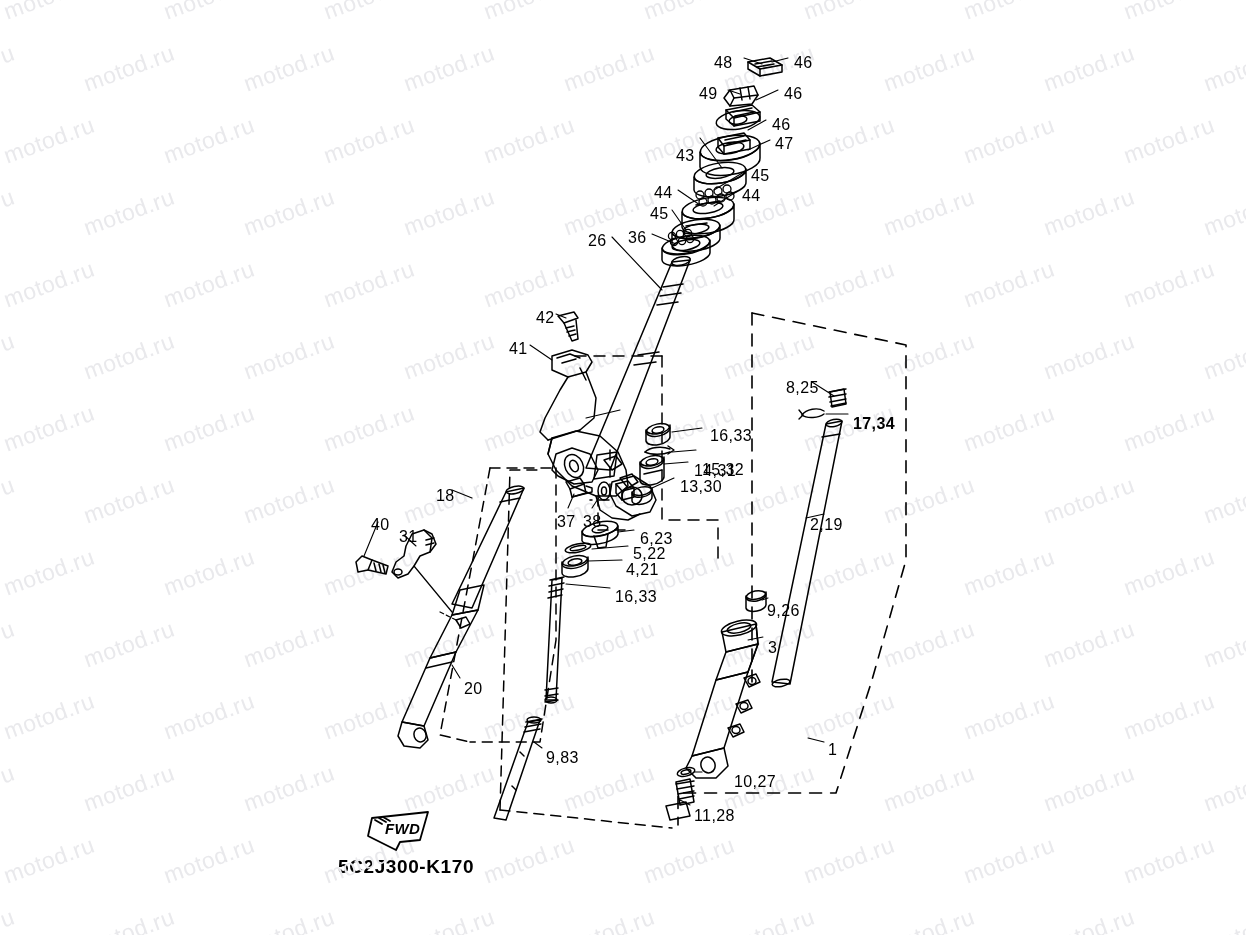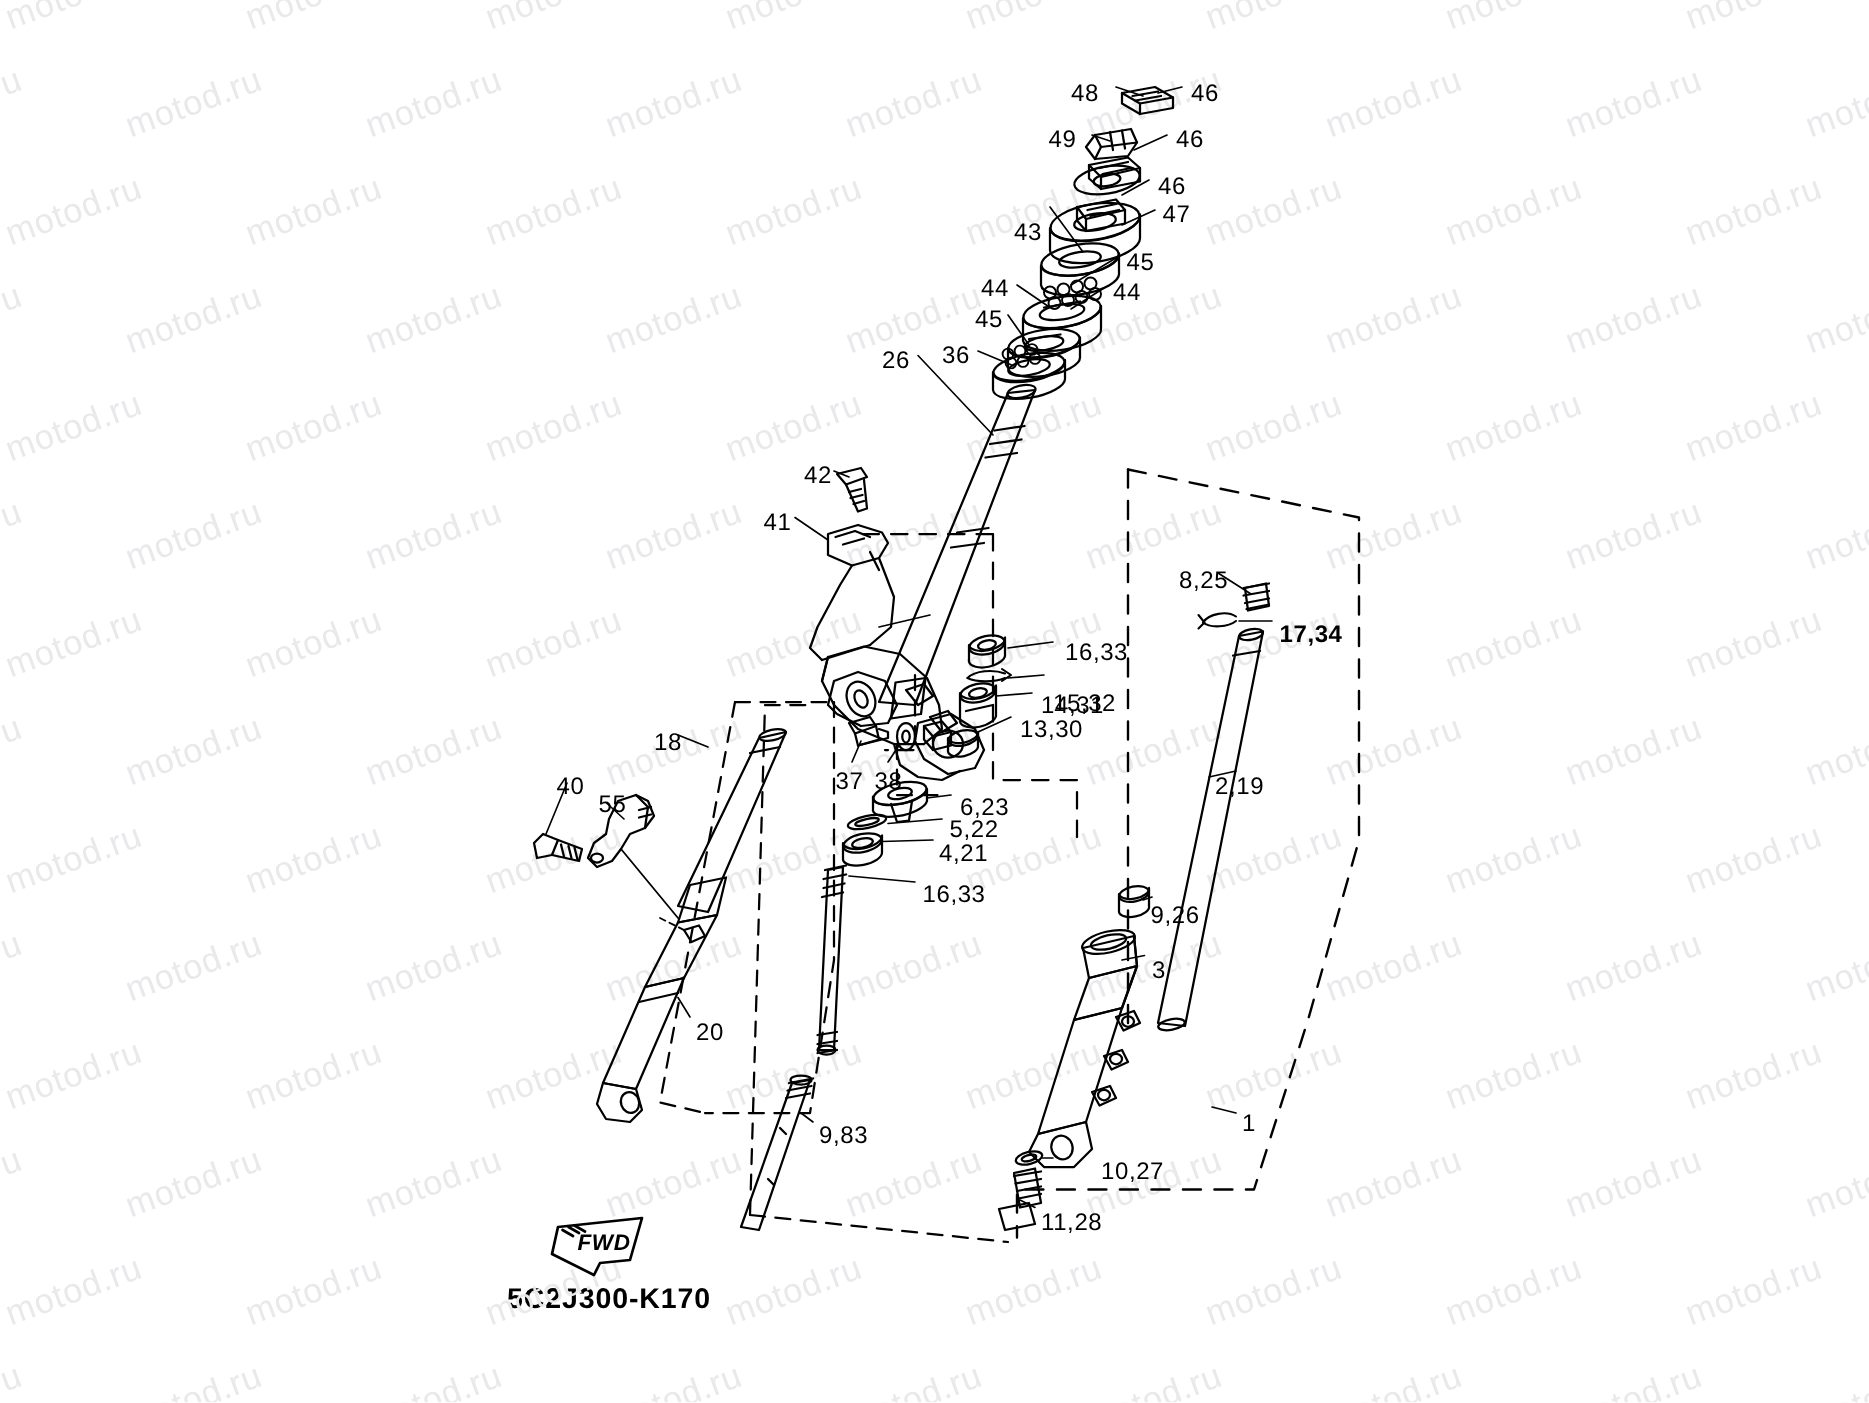--- a/index.html
+++ b/index.html
@@ -543,21 +543,21 @@
       <div class="lbl" style="left: 509px; top: 340px;">41</div>
       <div class="lbl" style="left: 786px; top: 379px;">8,25</div>
       <div class="lbl" style="left: 853px; top: 415px; font-weight: bold;">17,34</div>
       <div class="lbl" style="left: 710px; top: 427px;">16,33</div>
       <div class="lbl" style="left: 702px; top: 449px; margin-top: 12px;">15,32</div>
       <div class="lbl" style="left: 694px; top: 462px;">14,31</div>
       <div class="lbl" style="left: 680px; top: 478px;">13,30</div>
       <div class="lbl" style="left: 436px; top: 487px;">18</div>
       <div class="lbl" style="left: 810px; top: 516px;">2,19</div>
       <div class="lbl" style="left: 371px; top: 516px;">40</div>
-      <div class="lbl" style="left: 399px; top: 528px;">55</div>
+      <div class="lbl" style="left: 399px; top: 528px;">31</div>
       <div class="lbl" style="left: 557px; top: 513px;">37</div>
       <div class="lbl" style="left: 583px; top: 513px;">38</div>
       <div class="lbl" style="left: 640px; top: 530px;">6,23</div>
       <div class="lbl" style="left: 633px; top: 545px;">5,22</div>
       <div class="lbl" style="left: 626px; top: 561px;">4,21</div>
       <div class="lbl" style="left: 615px; top: 588px;">16,33</div>
       <div class="lbl" style="left: 767px; top: 602px;">9,26</div>
       <div class="lbl" style="left: 768px; top: 639px;">3</div>
       <div class="lbl" style="left: 464px; top: 680px;">20</div>
       <div class="lbl" style="left: 828px; top: 741px;">1</div>

